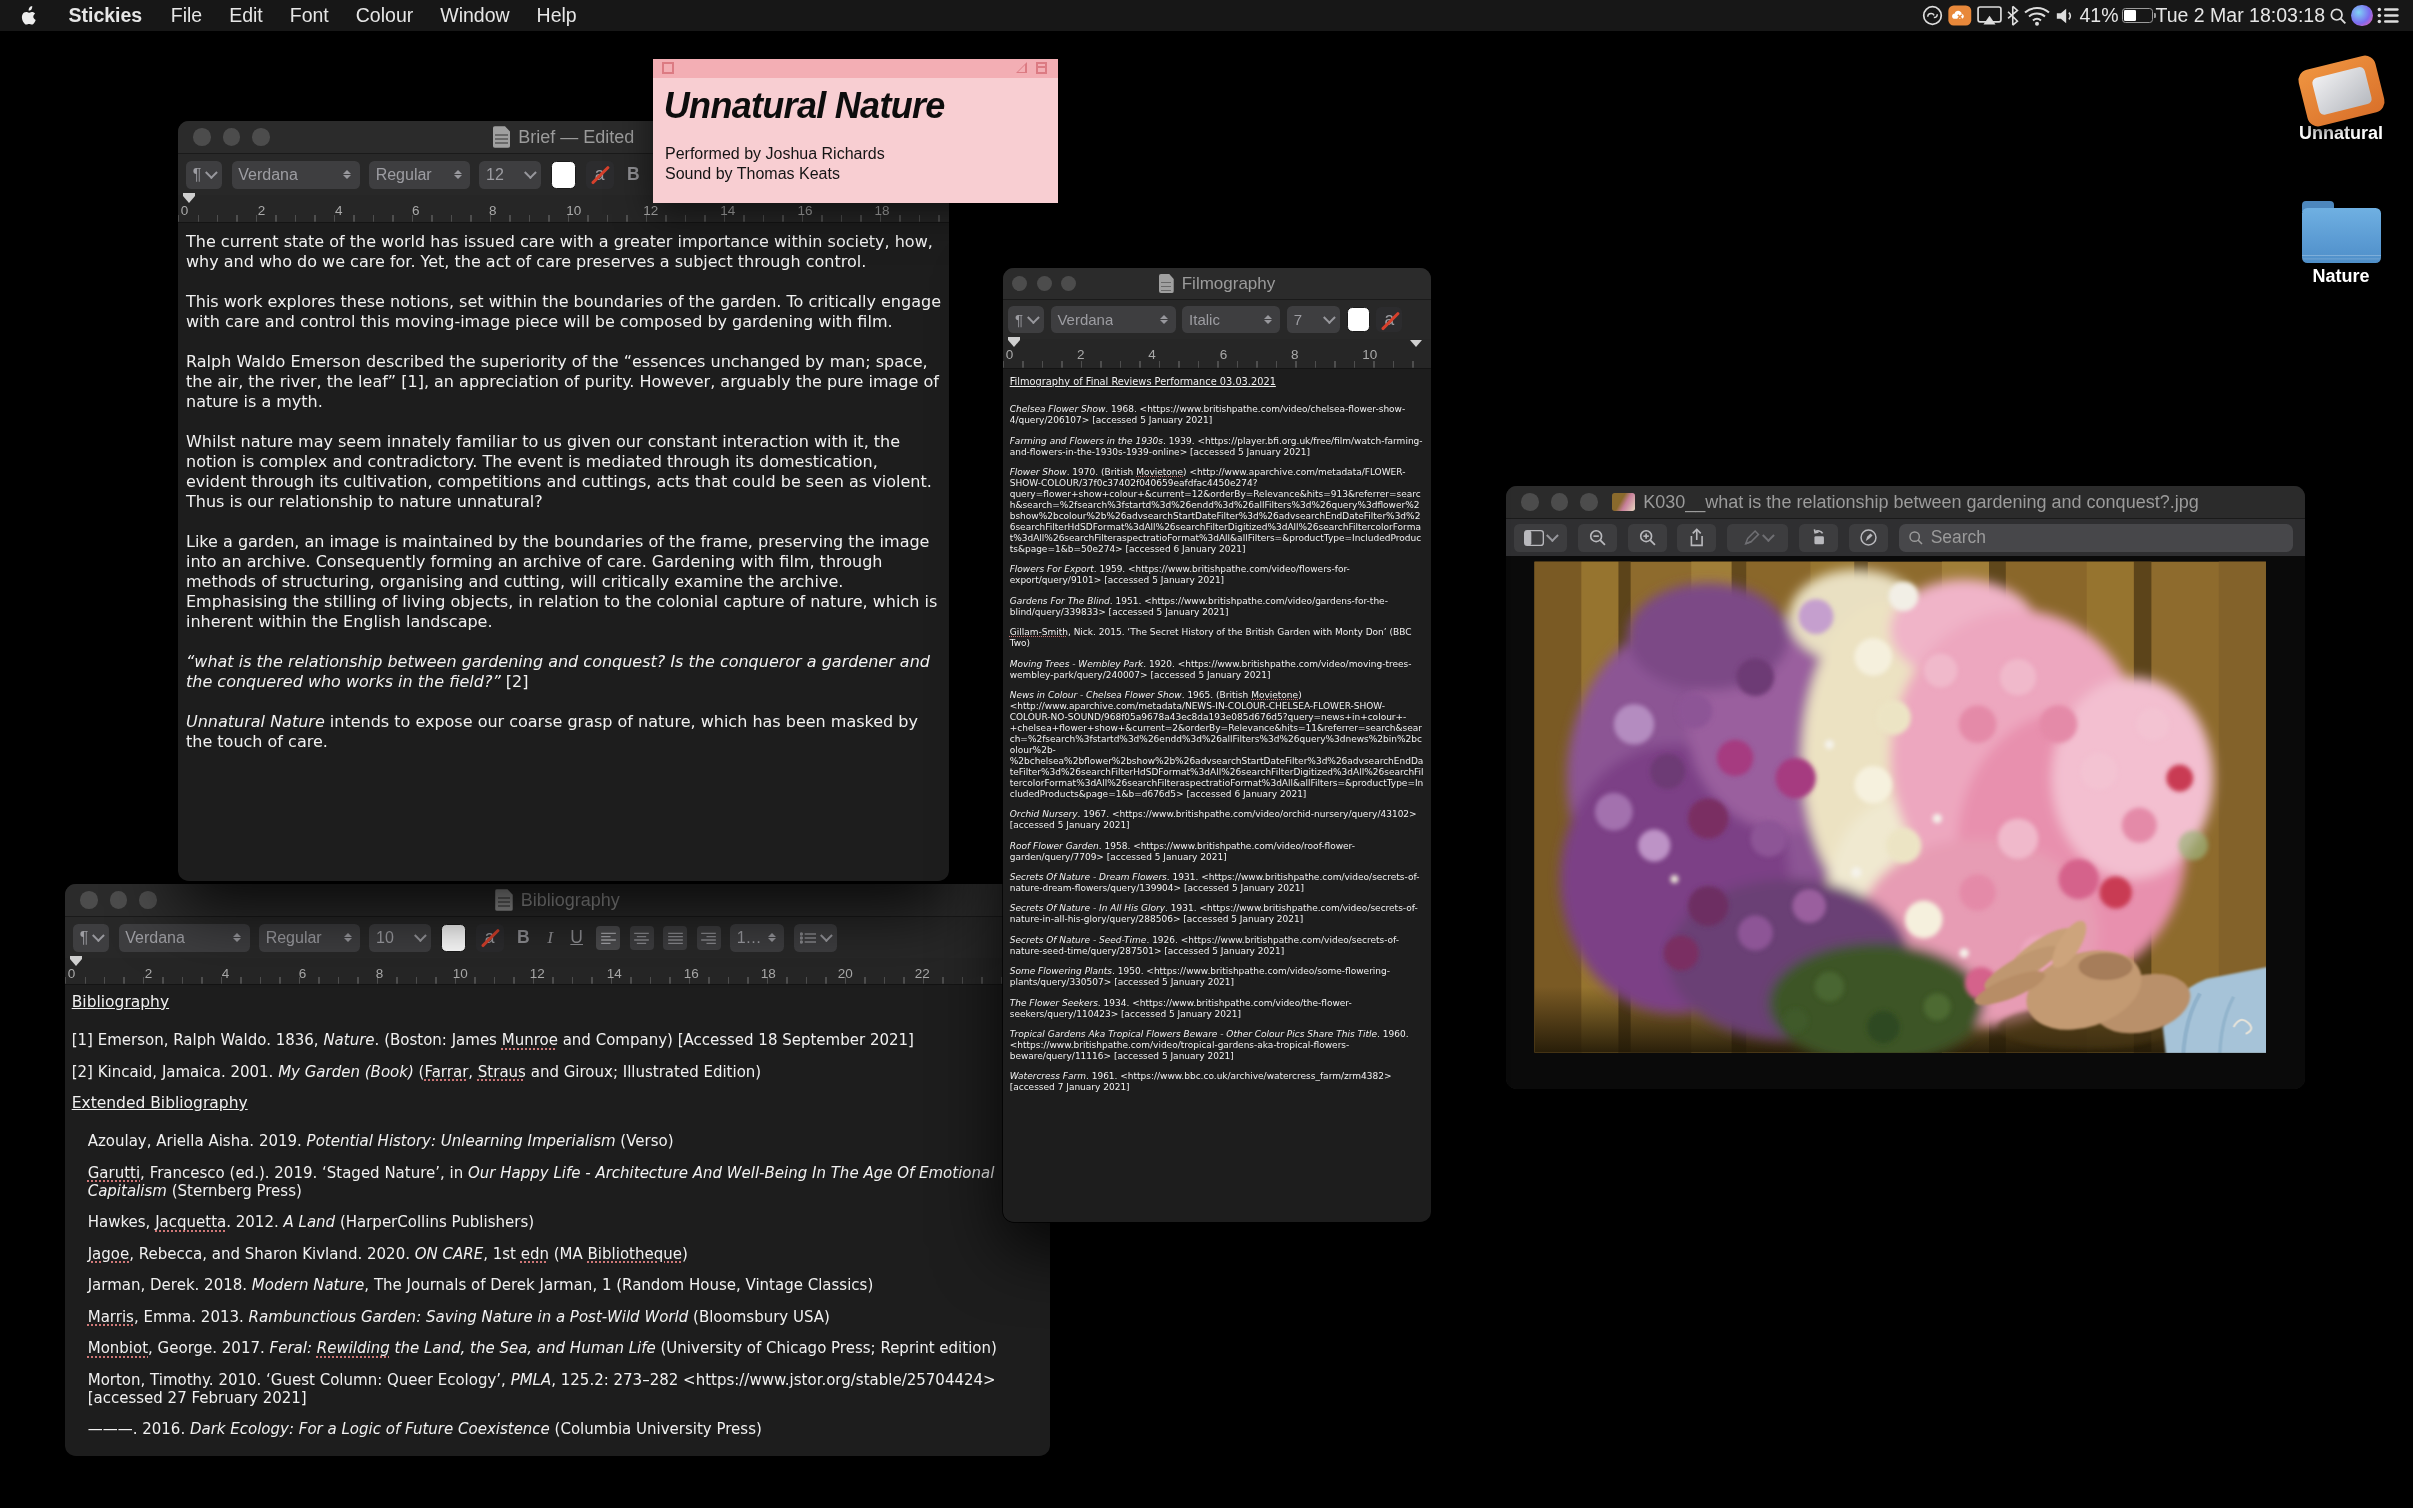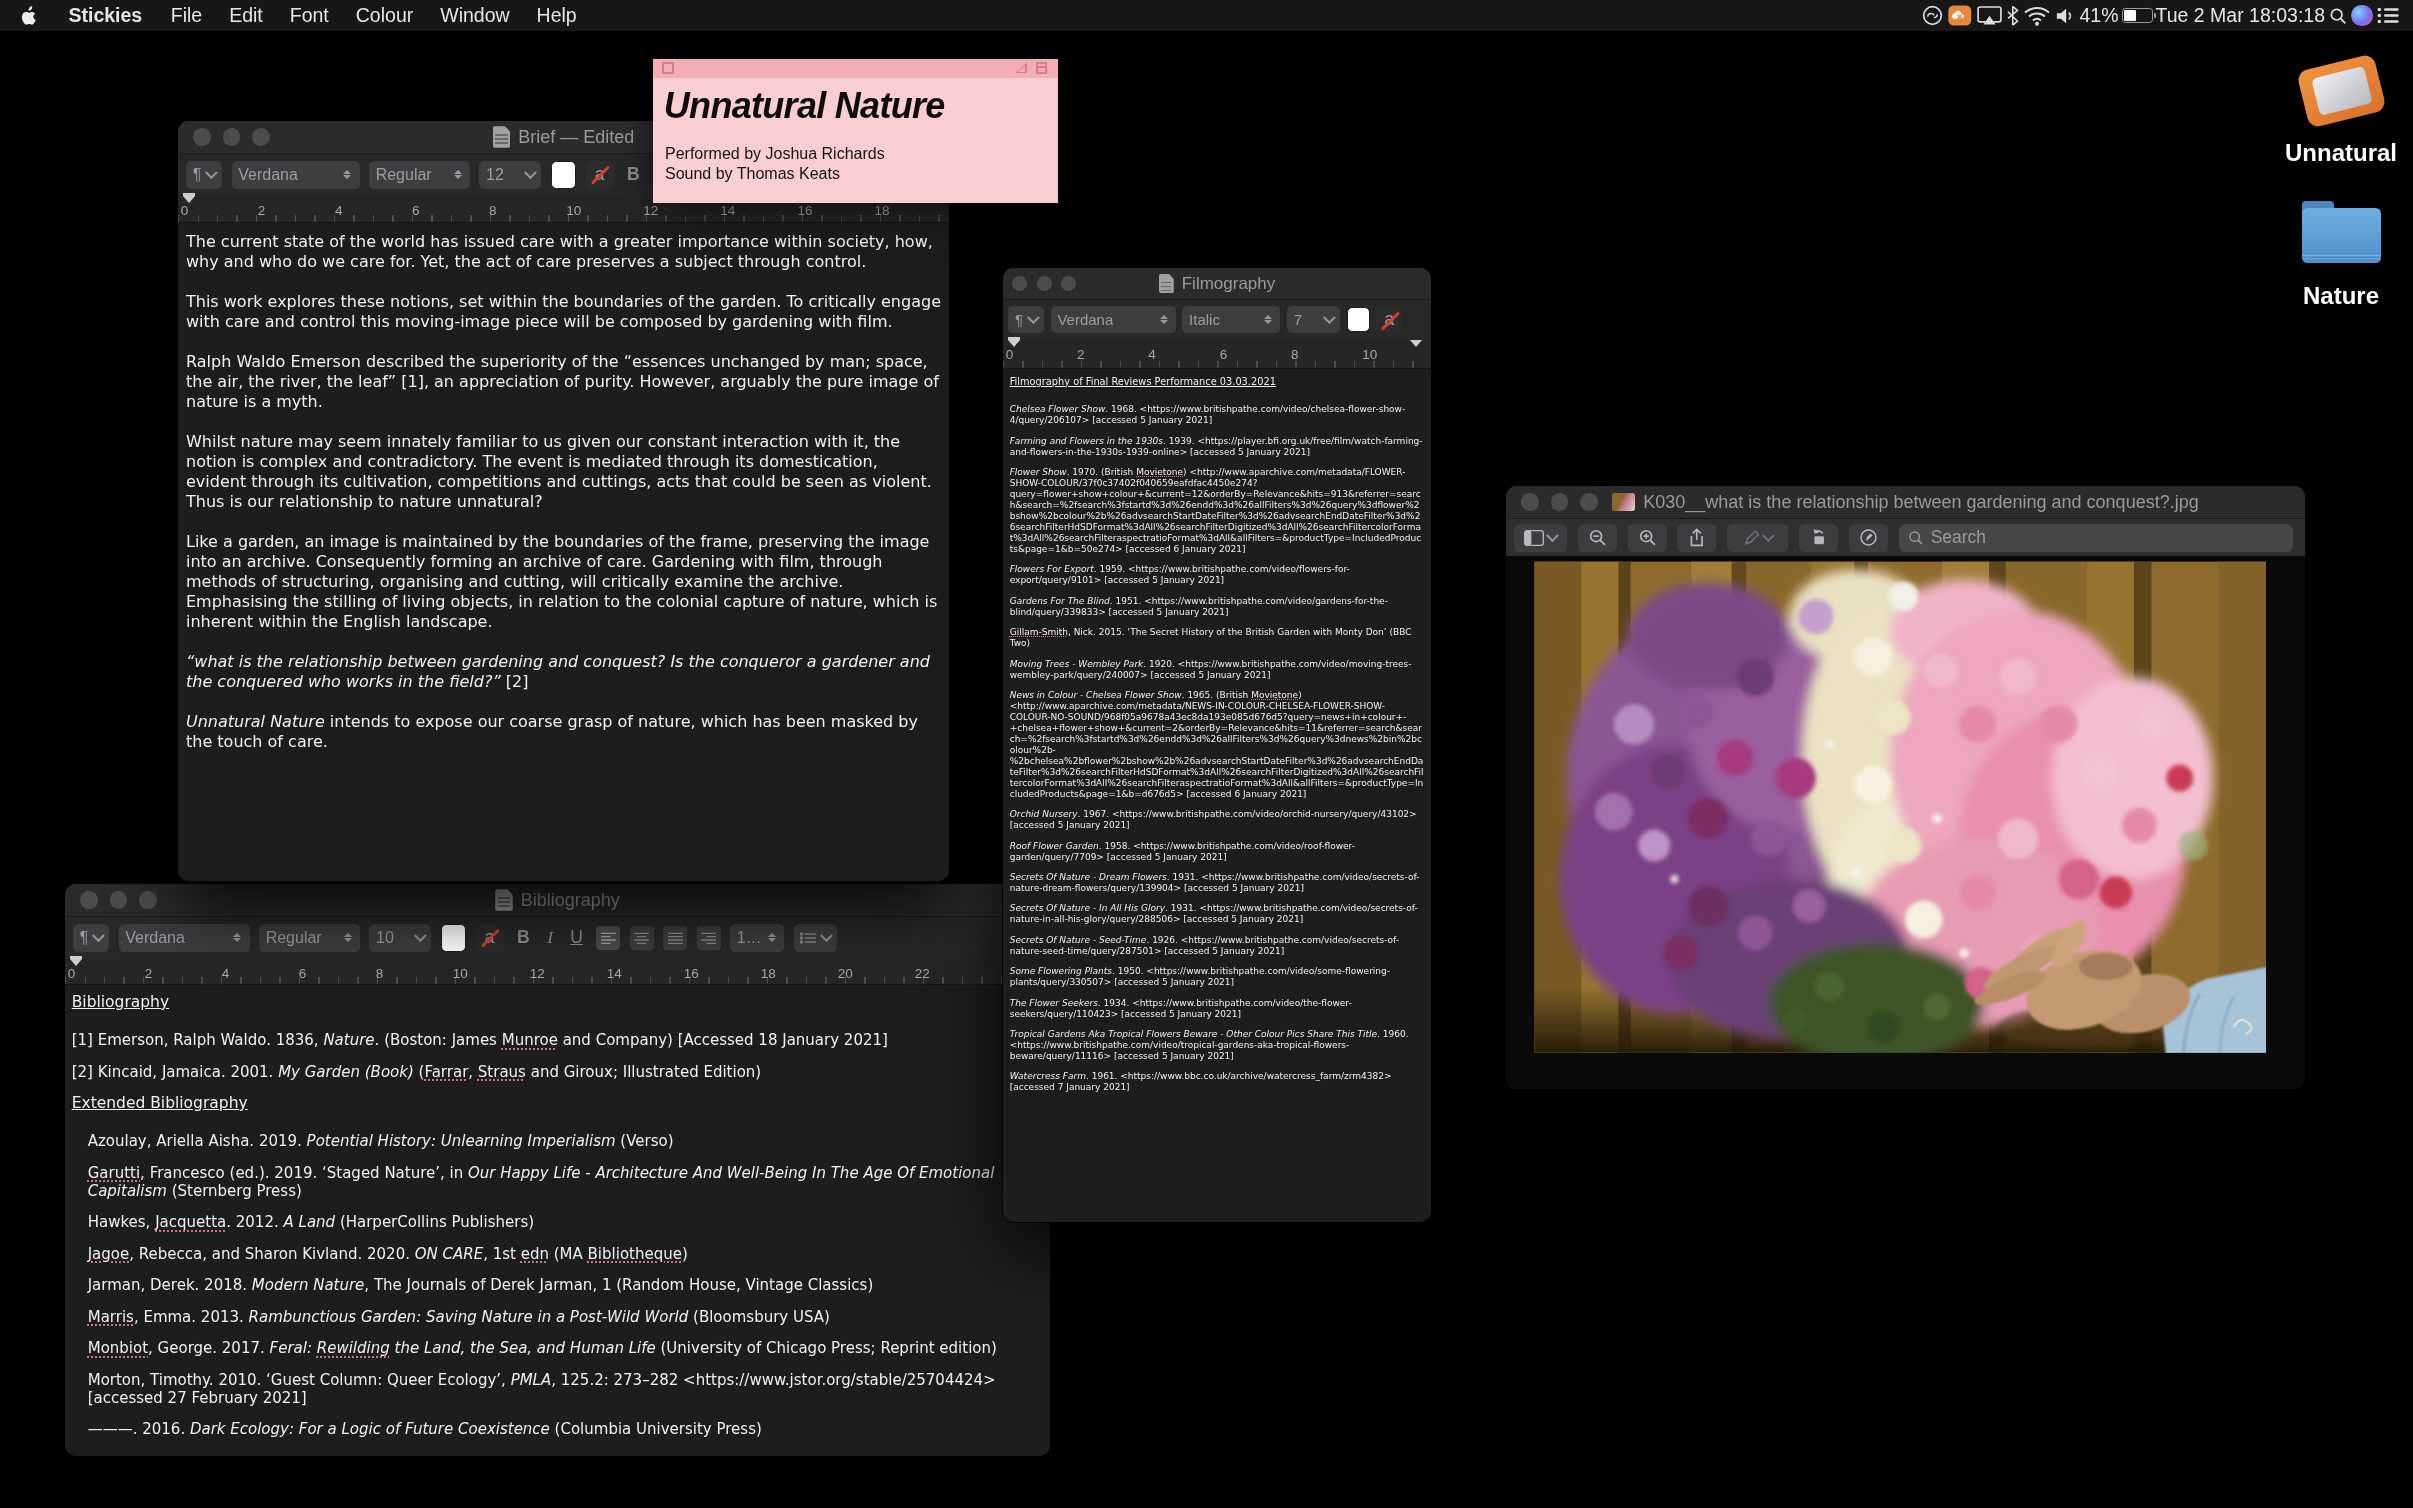--- a/index.html
+++ b/index.html
@@ -117,21 +117,21 @@
                    border-left:7.4px solid transparent; border-bottom:7.4px solid #f3aeb4; }
   .st-zoom { position:absolute; right:10.8px; top:3.4px; width:11.4px; height:11.4px; border:2px solid #dc7b83; }
   .st-zoom::after { content:""; position:absolute; left:0; top:1.3px; width:7.4px; height:2px; background:#dc7b83; }
   #sticky .sttitle { color:#0d0d0d; font-weight:bold; font-style:italic; font-size:36px; letter-spacing:-0.7px;
                      padding:6.7px 10.8px 0; }
   #sticky .stline { color:#141414; font-size:16px; line-height:19.5px; padding:0 12px; }
   #sticky .stline.first { padding-top:17.5px; }
 
   
   .dicon { position:absolute; width:128px; text-align:center; color:#fff; }
-  .dlabel { font-size:24px; font-weight:bold; text-shadow:0 1.3px 4px rgba(0,0,0,.9); margin-top:19px; }
+  .dlabel { font-size:18px; font-weight:bold; text-shadow:0 1.3px 4px rgba(0,0,0,.9); margin-top:3px; }
   .drive { width:79px; height:58px; margin:0 auto; border-radius:10.8px; transform:rotate(-14deg);
            background:linear-gradient(160deg,#ef9440,#d9702a); box-shadow:0 6.7px 12px rgba(0,0,0,.6);
            display:flex; align-items:center; justify-content:center; }
   .drive .plate { width:54px; height:38px; border-radius:5.4px; background:linear-gradient(150deg,#f0f0f2,#b6b9bf); }
   .folder { width:79px; height:62px; margin:0 auto; position:relative; }
   .folder .tab { position:absolute; left:0; top:0; width:32px; height:10.8px; border-radius:4px 4px 0 0; background:#4d87bd; }
   .folder .body { position:absolute; left:0; top:6.7px; width:79px; height:55px; border-radius:5.4px;
                   background:linear-gradient(180deg,#6fb0e2 0%,#5b9bd3 60%,#4f8fc8 100%); }
   .folder .body::after { content:""; position:absolute; left:0; right:0; bottom:6.7px; height:1.3px; background:rgba(255,255,255,.25); box-shadow:0 3.4px 0 rgba(255,255,255,.18); }
 </style>
@@ -326,21 +326,21 @@
         <span>14</span>
         <span>16</span>
         <span>18</span>
         <span>20</span>
         <span>22</span>
       </div>
   </div>
   <div class="textarea">
 
   <p class="bibp bh"><span>Bibliography</span></p>
-      <p class="bibp"><span>[1] Emerson, Ralph Waldo. 1836, </span><span class="i">Nature</span><span>. (Boston: James </span><span class="sp">Munroe</span><span> and Company) [Accessed 18 January 2021]</span></p>
+      <p class="bibp"><span>[1] Emerson, Ralph Waldo. 1836, </span><span class="i">Nature</span><span>. (Boston: James </span><span class="sp">Munroe</span><span> and Company) [Accessed 18 September 2021]</span></p>
       <p class="bibp"><span>[2] Kincaid, Jamaica. 2001. </span><span class="i">My Garden (Book)</span><span> (</span><span class="sp">Farrar</span><span>, </span><span class="sp">Straus</span><span> and Giroux; Illustrated Edition)</span></p>
       <p class="bibp bh"><span>Extended Bibliography</span></p>
       <p class="bibp ind"><span>Azoulay, Ariella Aisha. 2019. </span><span class="i">Potential History: Unlearning Imperialism</span><span> (Verso)</span></p>
       <p class="bibp ind"><span class="sp">Garutti</span><span>, Francesco (ed.). 2019. ‘Staged Nature’, in </span><span class="i">Our Happy Life - Architecture And Well-Being In The Age Of Emotional Capitalism</span><span> (Sternberg Press)</span></p>
       <p class="bibp ind"><span>Hawkes, </span><span class="sp">Jacquetta</span><span>. 2012. </span><span class="i">A Land</span><span> (HarperCollins Publishers)</span></p>
       <p class="bibp ind"><span class="sp">Jagoe</span><span>, Rebecca, and Sharon Kivland. 2020. </span><span class="i">ON CARE</span><span>, 1st </span><span class="sp">edn</span><span> (MA </span><span class="sp">Bibliotheque</span><span>)</span></p>
       <p class="bibp ind"><span>Jarman, Derek. 2018. </span><span class="i">Modern Nature</span><span>, The Journals of Derek Jarman, 1 (Random House, Vintage Classics)</span></p>
       <p class="bibp ind"><span class="sp">Marris</span><span>, Emma. 2013. </span><span class="i">Rambunctious Garden: Saving Nature in a Post-Wild World</span><span> (Bloomsbury USA)</span></p>
       <p class="bibp ind"><span class="sp">Monbiot</span><span>, George. 2017. </span><span class="i">Feral: </span><span class="i sp">Rewilding</span><span class="i"> the Land, the Sea, and Human Life</span><span> (University of Chicago Press; Reprint edition)</span></p>
       <p class="bibp ind"><span>Morton, Timothy. 2010. ‘Guest Column: Queer Ecology’, </span><span class="i">PMLA</span><span>, 125.2: 273–282 &lt;https://www.jstor.org/stable/25704424&gt; [accessed 27 February 2021]</span></p>

